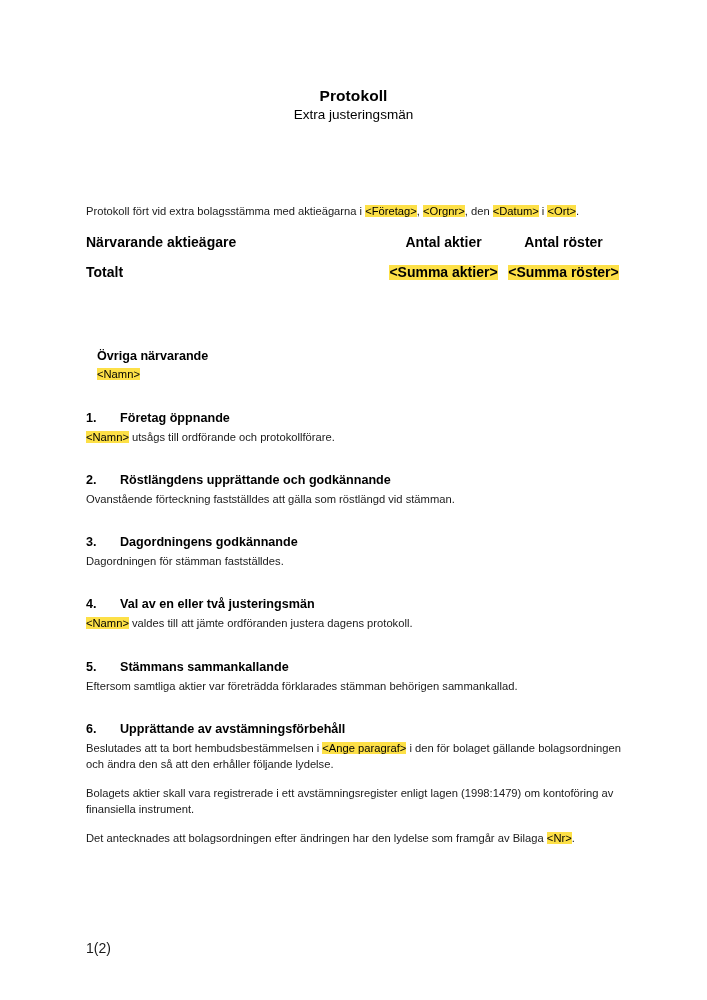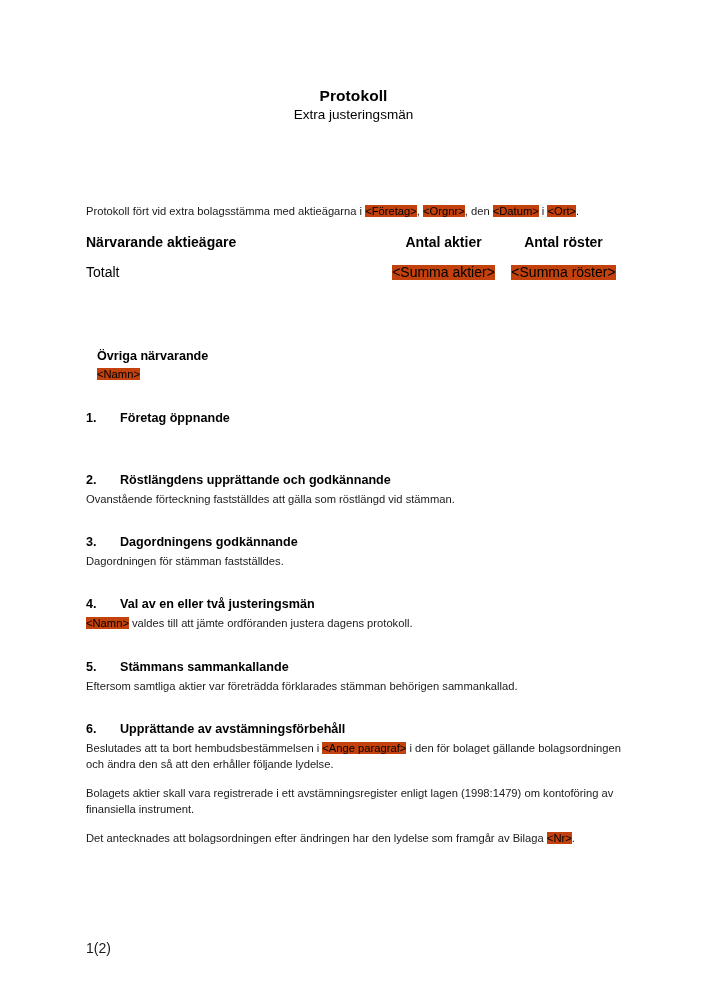--- a/index.html
+++ b/index.html
@@ -51,21 +51,21 @@
   }
 
   
   .para {
     font-size: 11.2px;
     line-height: 15.5px;
     margin: 0;
     color: #1a1a1a;
   }
   .hl {
-    background: #c2410c;
+    background: #fde047;
     color: #000000;
   }
 
   
   .intro {
     position: absolute;
     left: 0;
     top: 204px;
     width: 545px;
   }
@@ -85,21 +85,21 @@
     vertical-align: top;
   }
   .sh-table tr.row-head td {
     font-weight: bold;
     padding-bottom: 14px;
   }
   .sh-table tr.row-entry td {
     padding-bottom: 14px;
   }
   .sh-table tr.row-total td {
-    font-weight: normal;
+    font-weight: bold;
   }
   .col-name  { width: 295px; text-align: left; }
   .col-sh    { width: 125px; text-align: center; }
   .col-votes { width: 115px; text-align: center; }
   .sh-table tr.row-entry .col-name,
   .sh-table tr.row-entry .col-sh,
   .sh-table tr.row-entry .col-votes {
     font-weight: normal;
   }
   .sh-table .cellspan { display: inline-block; }
@@ -198,20 +198,21 @@
     <div class="other-block">
       <div class="sec-title">Övriga närvarande</div>
       <div class="other-name"><span class="hl">&lt;Namn&gt;</span></div>
     </div>
 
     <div class="section" style="top:410px">
       <div class="sec-head">
         <span class="sec-num">1.</span>
         <span>Företag öppnande</span>
       </div>
+      <p class="sec-body"><span class="hl">&lt;Namn&gt;</span><span> utsågs till ordförande och protokollförare.</span></p>
     </div>
 
     <div class="section" style="top:472px">
       <div class="sec-head">
         <span class="sec-num">2.</span>
         <span>Röstlängdens upprättande och godkännande</span>
       </div>
       <p class="sec-body">Ovanstående förteckning fastställdes att gälla som röstlängd vid stämman.</p>
     </div>
 

